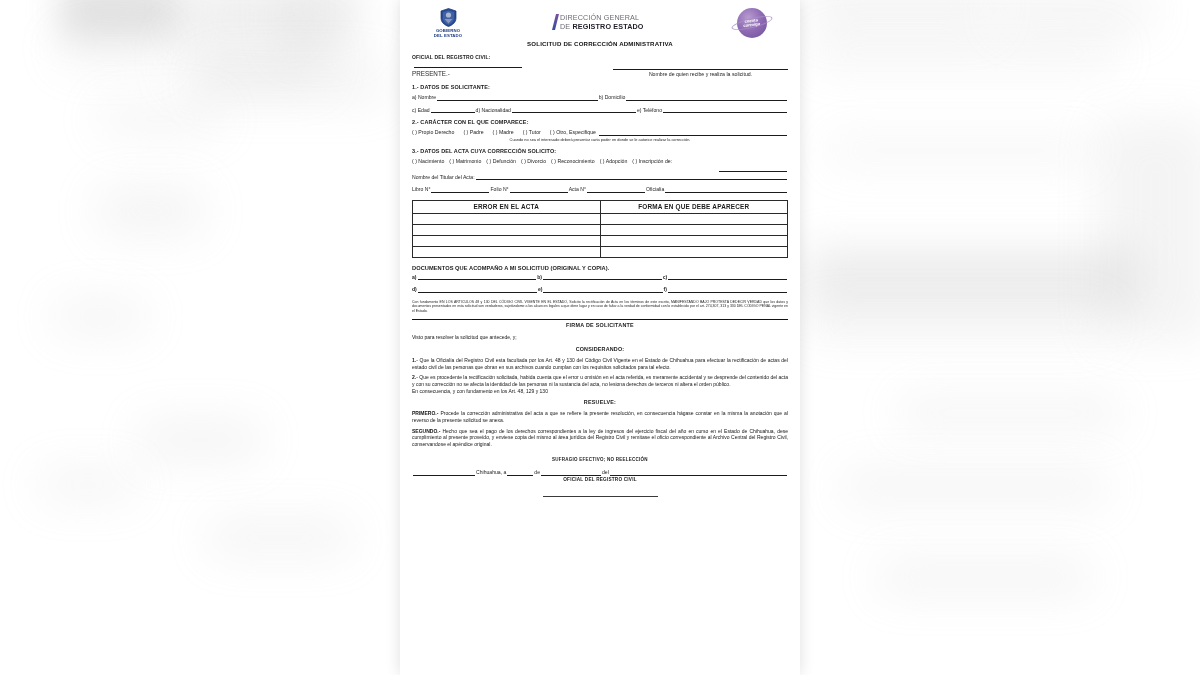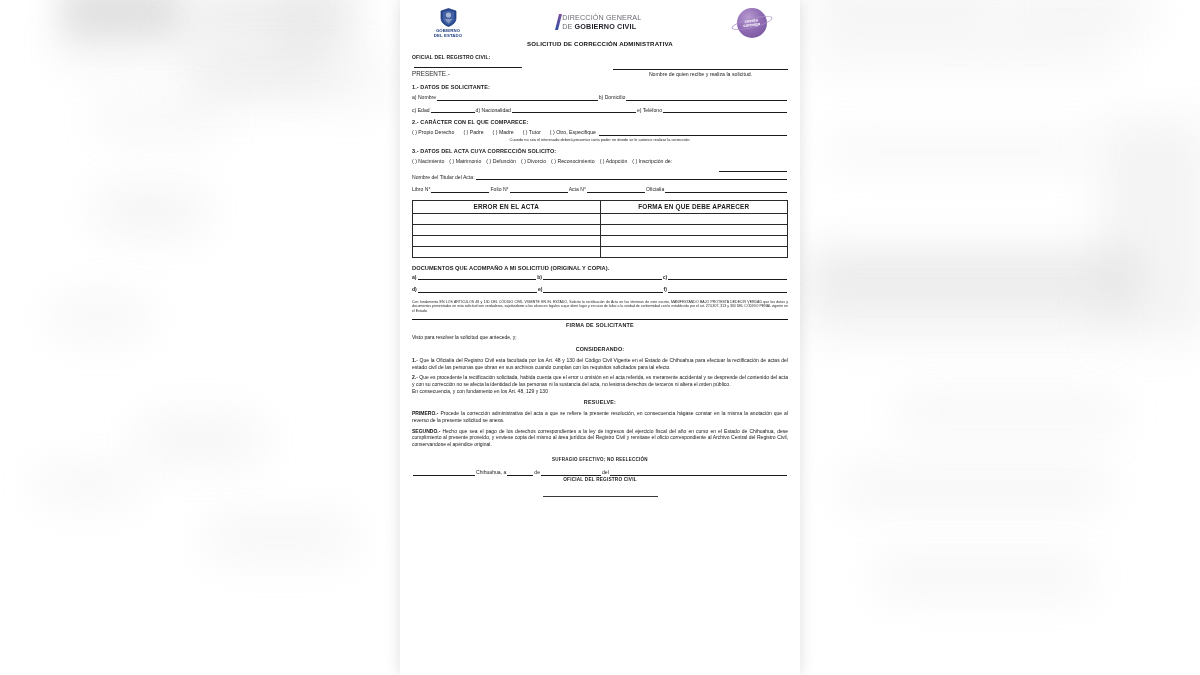--- a/index.html
+++ b/index.html
@@ -281,21 +281,21 @@
         <div class="gob-cap">
           <div>GOBIERNO</div>
           <div>DEL ESTADO</div>
         </div>
       </div>
 
       <div class="logo-dgrc">
         <div class="slash"></div>
         <div class="dgrc-txt">
           <div class="dgrc-l1">DIRECCIÓN GENERAL</div>
-          <div class="dgrc-l2"><span>DE </span><b>GOBIERNO CIVIL</b></div>
+          <div class="dgrc-l2"><span>DE </span><b>REGISTRO ESTADO</b></div>
         </div>
       </div>
 
       <div class="logo-cc">
         <div class="cc-circle">
           <div class="cc-ring"></div>
           <div class="cc-txt">
             <div>cuenta</div>
             <div>conmigo</div>
           </div>

